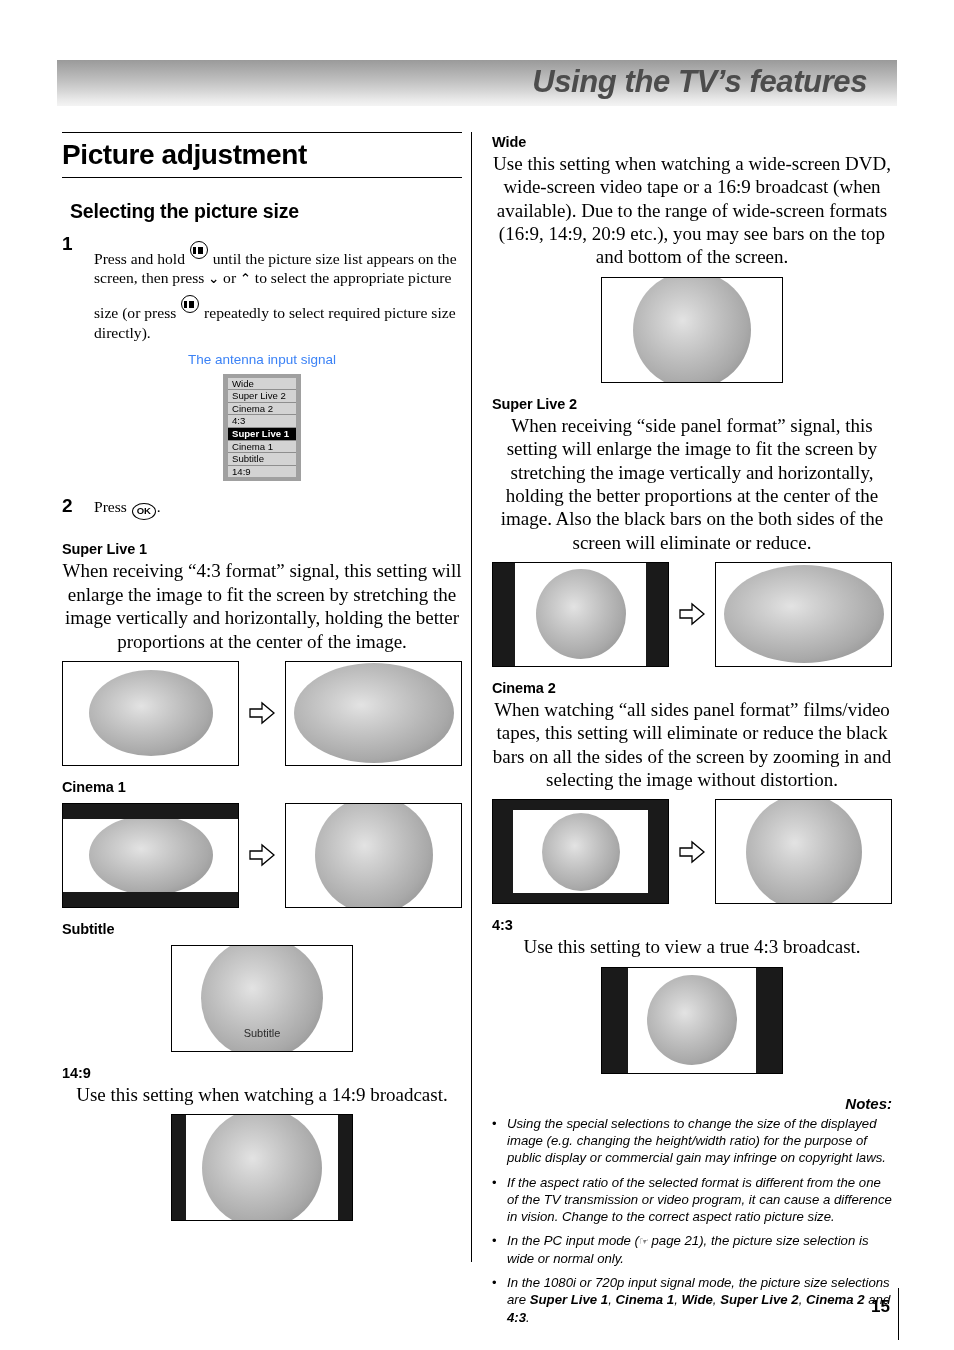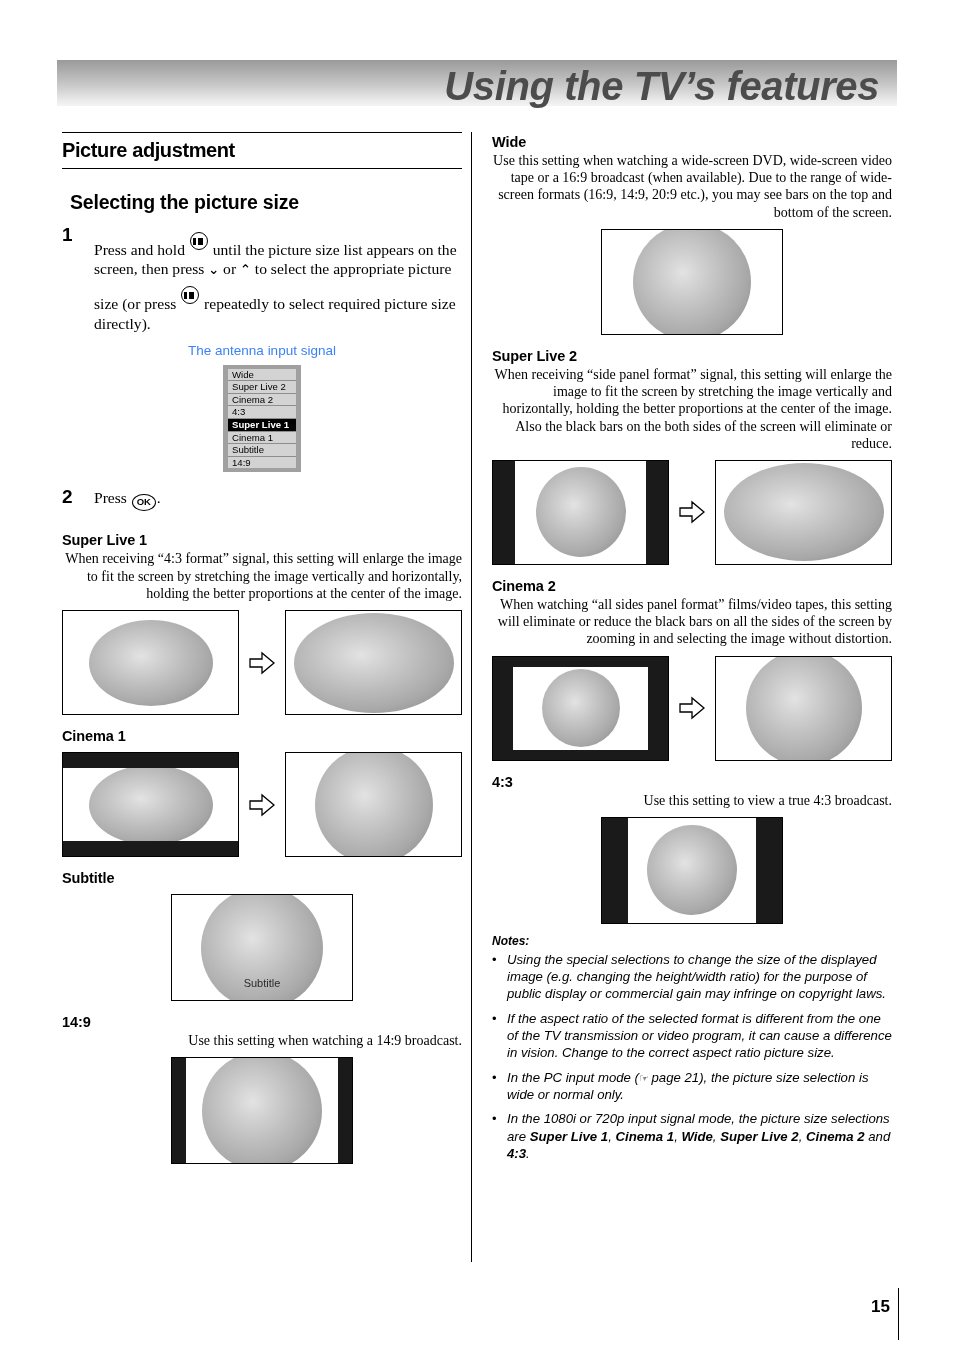--- a/index.html
+++ b/index.html
@@ -22,26 +22,26 @@
     left: 57px;
     top: 60px;
     width: 840px;
     height: 46px;
     background: linear-gradient(to bottom,
         #9a9a9a 0%, #a9a9a9 18%, #c0c0c0 45%,
         #d6d6d6 68%, #e9e9e9 86%, #f4f4f4 100%);
   }
   .banner-title {
     position: absolute;
-    right: 18px;
+    right: 30px;
     top: 4px;
     font-family: "Liberation Sans", sans-serif;
     font-style: italic;
     font-weight: bold;
-    font-size: 40px;
+    font-size: 31px;
     letter-spacing: -0.4px;
     color: #4c4c4c;
     white-space: nowrap;
   }
 
   
   .col-left {
     position: absolute;
     left: 62px;
     top: 132px;
@@ -64,44 +64,44 @@
 
   
   .rule-top, .rule-bottom {
     border: 0;
     border-top: 1px solid #000;
     margin: 0;
   }
   h1.page-heading {
     font-family: "Liberation Sans", sans-serif;
     font-weight: bold;
-    font-size: 20px;
+    font-size: 28px;
     margin: 6px 0 6px 0;
     letter-spacing: -0.4px;
   }
   h2.section-heading {
     font-family: "Liberation Sans", sans-serif;
     font-weight: bold;
     font-size: 19.5px;
     margin: 22px 0 10px 8px;
     letter-spacing: -0.2px;
   }
   h3.sub-heading {
     font-family: "Liberation Sans", sans-serif;
     font-weight: bold;
     font-size: 14.5px;
     margin: 13px 0 2px 0;
     letter-spacing: -0.1px;
   }
   p.body-text {
     font-family: "Liberation Serif", serif;
-    font-size: 14px;
+    font-size: 19px;
     line-height: 1.23;
     margin: 0 0 2px 0;
-    text-align: right;
+    text-align: center;
   }
 
   
   .step {
     display: flex;
     margin-bottom: 2px;
   }
   .step-num {
     font-family: "Liberation Sans", sans-serif;
     font-weight: bold;
@@ -254,22 +254,23 @@
     display: flex;
     justify-content: center;
     align-items: center;
   }
 
   
   .notes-title {
     font-family: "Liberation Sans", sans-serif;
     font-style: italic;
     font-weight: bold;
-    font-size: 12px;
-    margin: 10px 0 3px 0;
+    font-size: 15px;
+    margin: 21px 0 3px 0;
+    text-align: right;
   }
   .note {
     display: flex;
     font-family: "Liberation Sans", sans-serif;
     font-style: italic;
     font-size: 13.2px;
     line-height: 1.31;
     margin-bottom: 7px;
   }
   .note-bullet {

